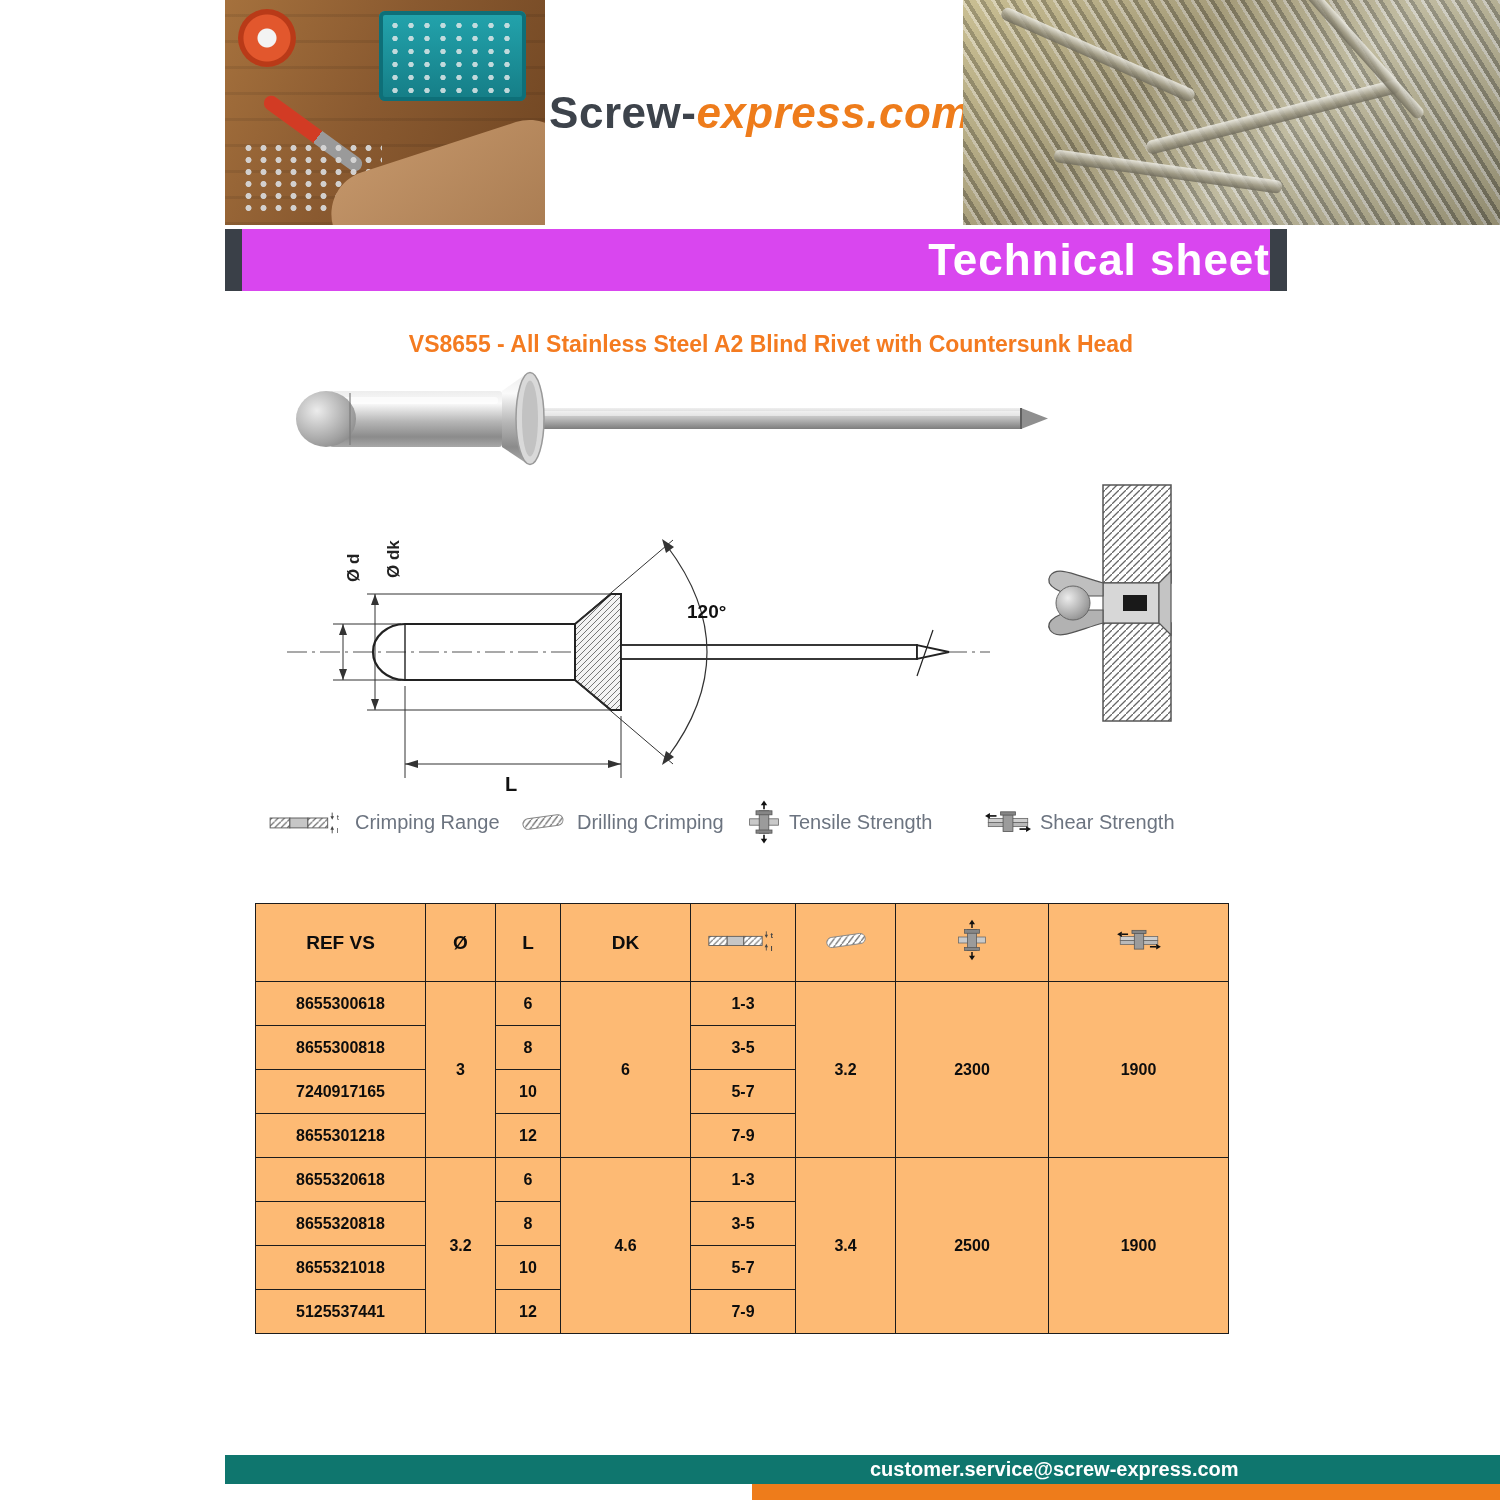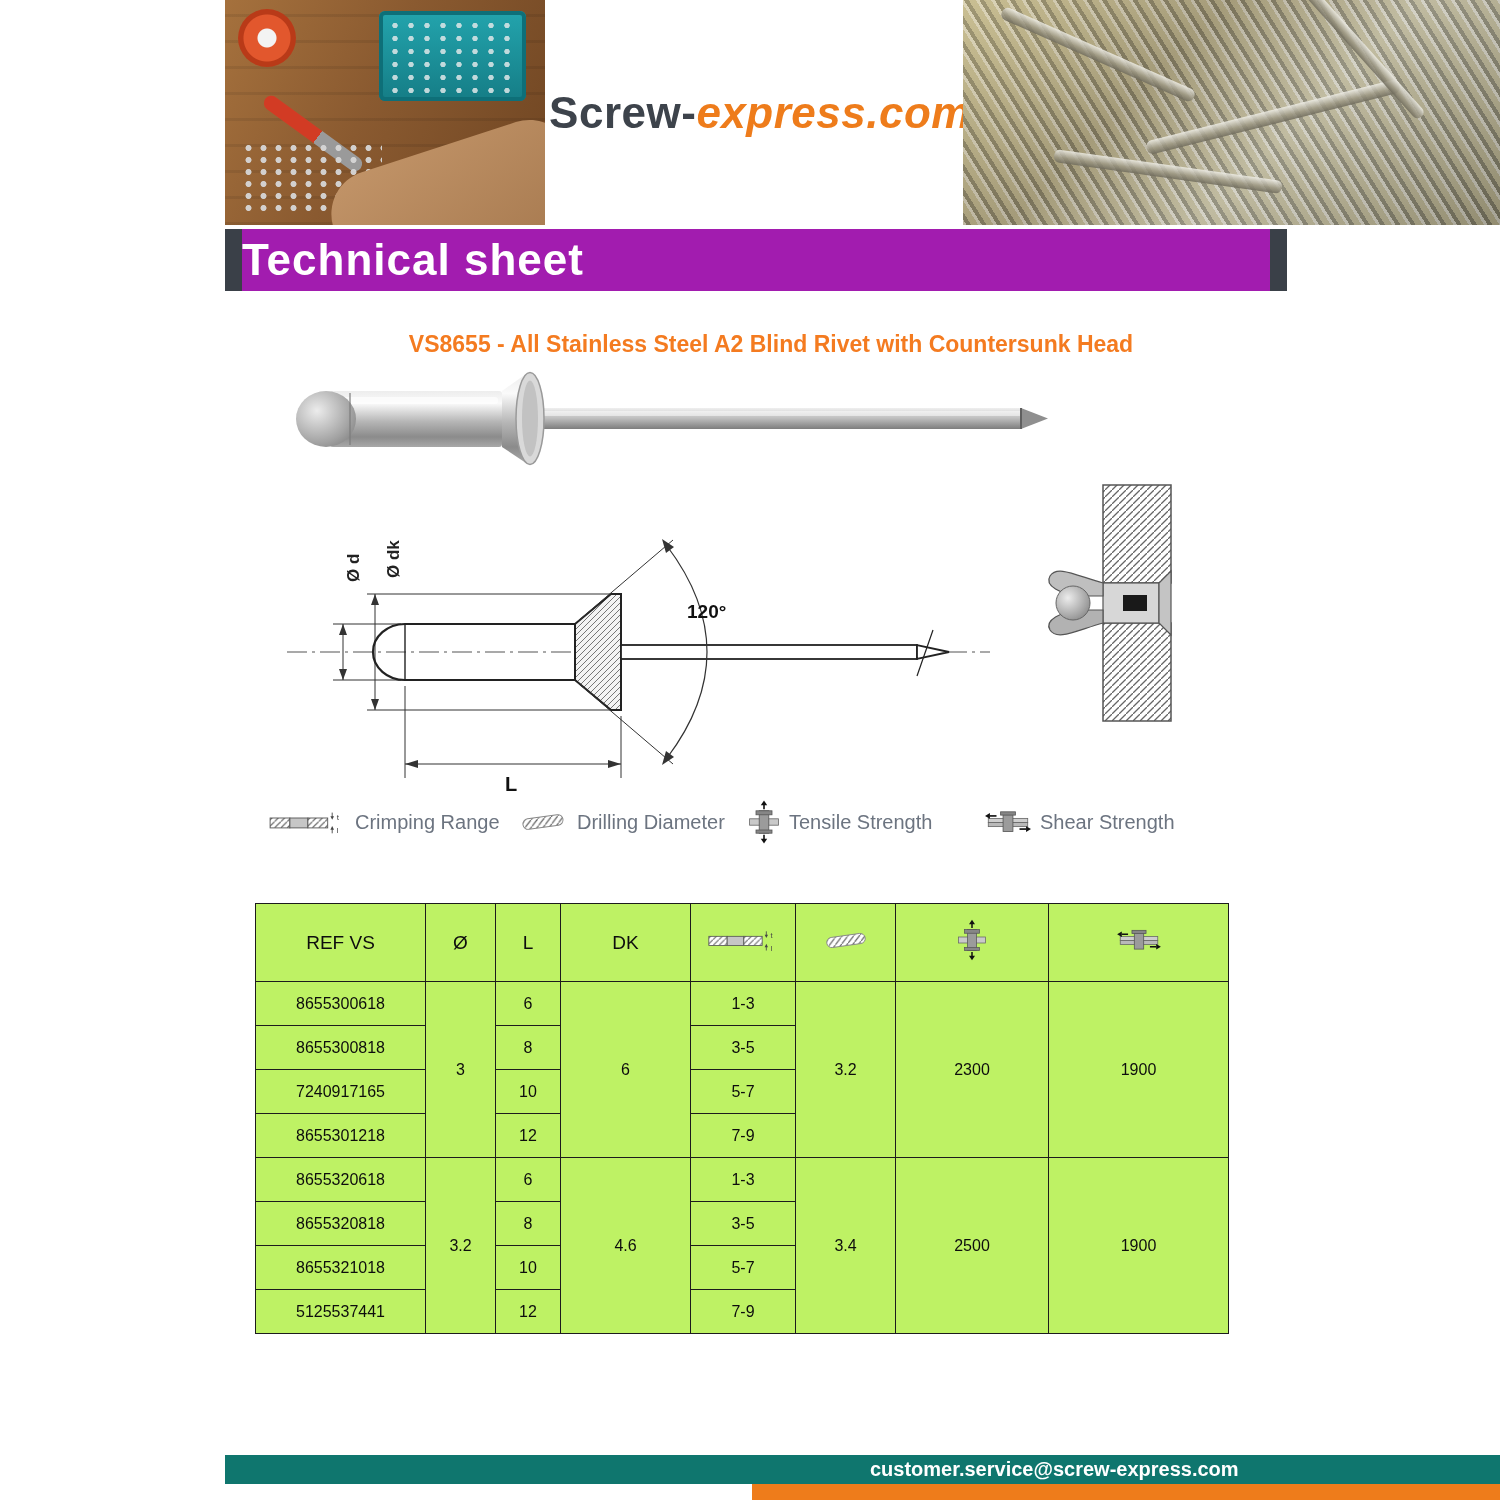--- a/index.html
+++ b/index.html
@@ -52,42 +52,42 @@
 
   .logo { position:absolute; left:545px; top:0; width:418px; height:225px;
     display:flex; align-items:center; justify-content:center; gap:12px; background:#fff; }
   .logo-text { font-size:44px; font-weight:bold; letter-spacing:.5px; white-space:nowrap; }
   .logo-dark { color:#3d434b; }
   .logo-orange { color:#ee7c1b; font-style:italic; }
 
   
   .banner { position:absolute; left:225px; top:229px; width:1062px; height:62px; display:flex; }
   .banner-cap { width:17px; background:#3a4048; }
-  .banner-mid { flex:1; background:#a21caf; display:flex; align-items:center; justify-content:flex-start; }
+  .banner-mid { flex:1; background:#d946ef; display:flex; align-items:center; justify-content:flex-end; }
   .banner-mid h1 { color:#fff; font-size:44px; font-weight:800; letter-spacing:1px; }
 
   
   .product-title { position:absolute; left:240px; top:331px; width:1062px;
     text-align:center; color:#f47b20; font-size:23px; font-weight:bold; }
 
   
   .rivet-photo   { position:absolute; left:278px; top:364px; width:775px; height:110px; }
   .dim-drawing   { position:absolute; left:275px; top:480px; width:735px; height:315px; }
   .install-drawing { position:absolute; left:1035px; top:483px; width:140px; height:240px; }
 
   
   .legend-item { position:absolute; top:800px; height:44px; display:flex; align-items:center; gap:9px; }
   .li-label { color:#6c7480; font-size:20px; }
 
   
   .spec-table { position:absolute; left:255px; top:903px; width:973px;
     border-collapse:collapse; table-layout:fixed; }
   .spec-table th, .spec-table td {
     border:1.7px solid #1c1c1c; text-align:center; vertical-align:middle;
-    font-weight:normal; color:#0d0d0d; background:#bef264; }
+    font-weight:bold; color:#0d0d0d; background:#fdba74; }
   .spec-table thead th { height:78px; font-size:19px; }
   .spec-table tbody td { height:44px; font-size:16px; }
 
   
   .footer-dark { position:absolute; left:225px; top:1455px; width:1275px; height:29px; background:#0f766e; }
   .footer-email { position:absolute; left:645px; top:0; height:29px; line-height:29px;
     color:#fff; font-size:20px; font-weight:bold; }
   .footer-orange { position:absolute; left:752px; top:1484px; width:748px; height:16px; background:#ee7c1b; }
 </style>
 </head>
@@ -272,21 +272,21 @@
 <div class="legend-item" style="left:268px">
   <svg width="78" height="27">
       <use href="#icon-crimp"></use>
     </svg>
   <span class="li-label">Crimping Range</span>
 </div>
 <div class="legend-item" style="left:518px">
   <svg width="50" height="22">
       <use href="#icon-drill"></use>
     </svg>
-  <span class="li-label">Drilling Diameter</span>
+  <span class="li-label">Drilling Crimping</span>
 </div>
 <div class="legend-item" style="left:748px">
   <svg width="32" height="44">
       <use href="#icon-tensile"></use>
     </svg>
   <span class="li-label">Tensile Strength</span>
 </div>
 <div class="legend-item" style="left:985px">
   <svg width="46" height="27">
       <use href="#icon-shear"></use>

